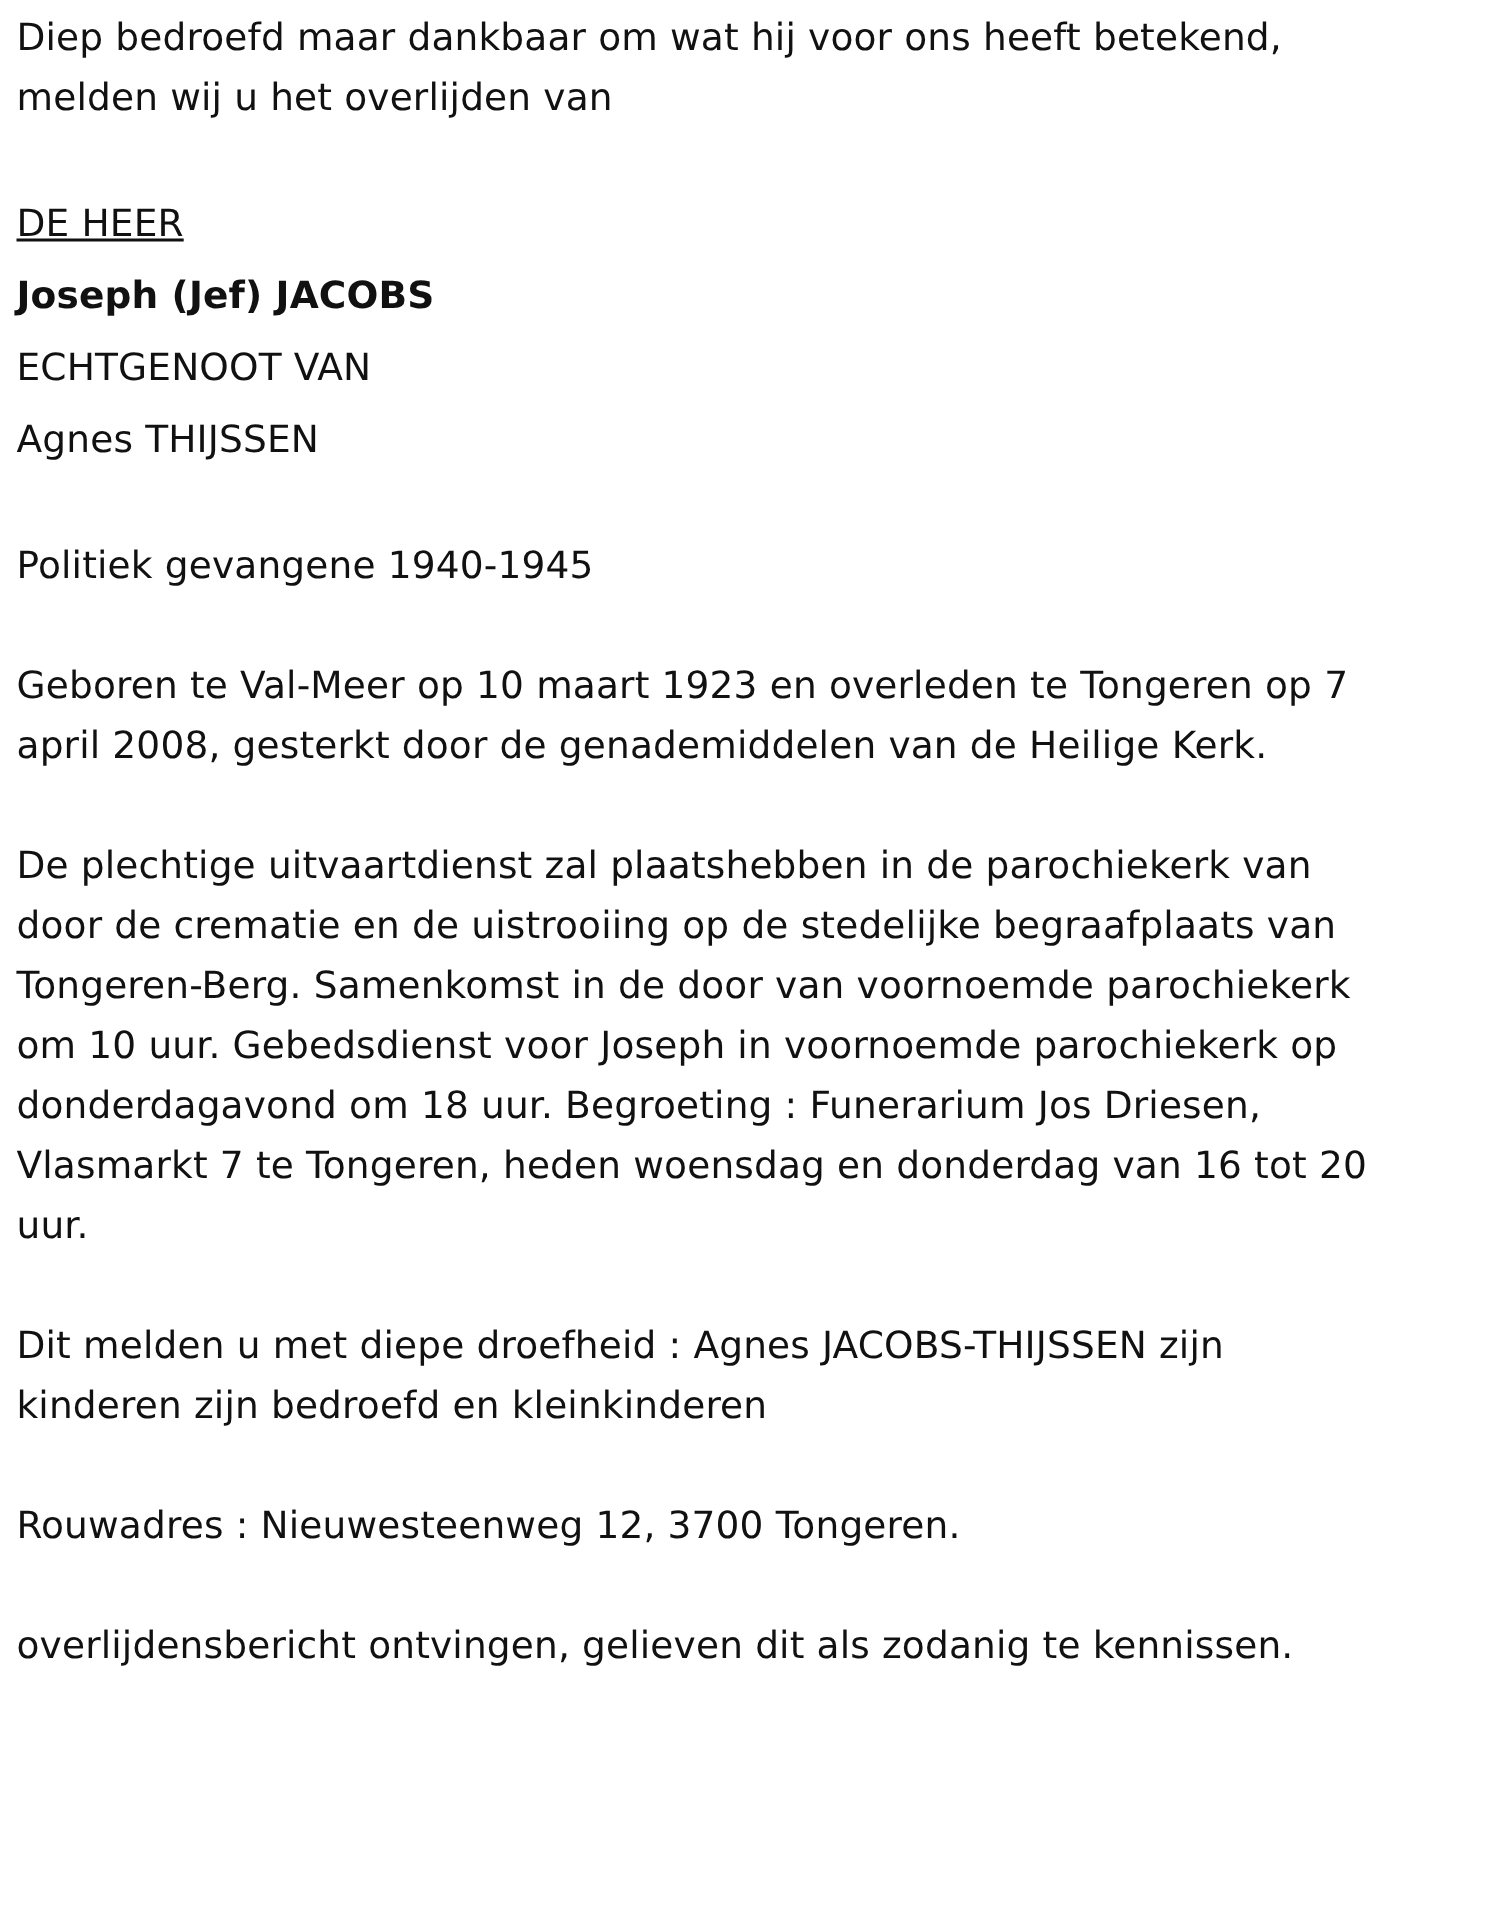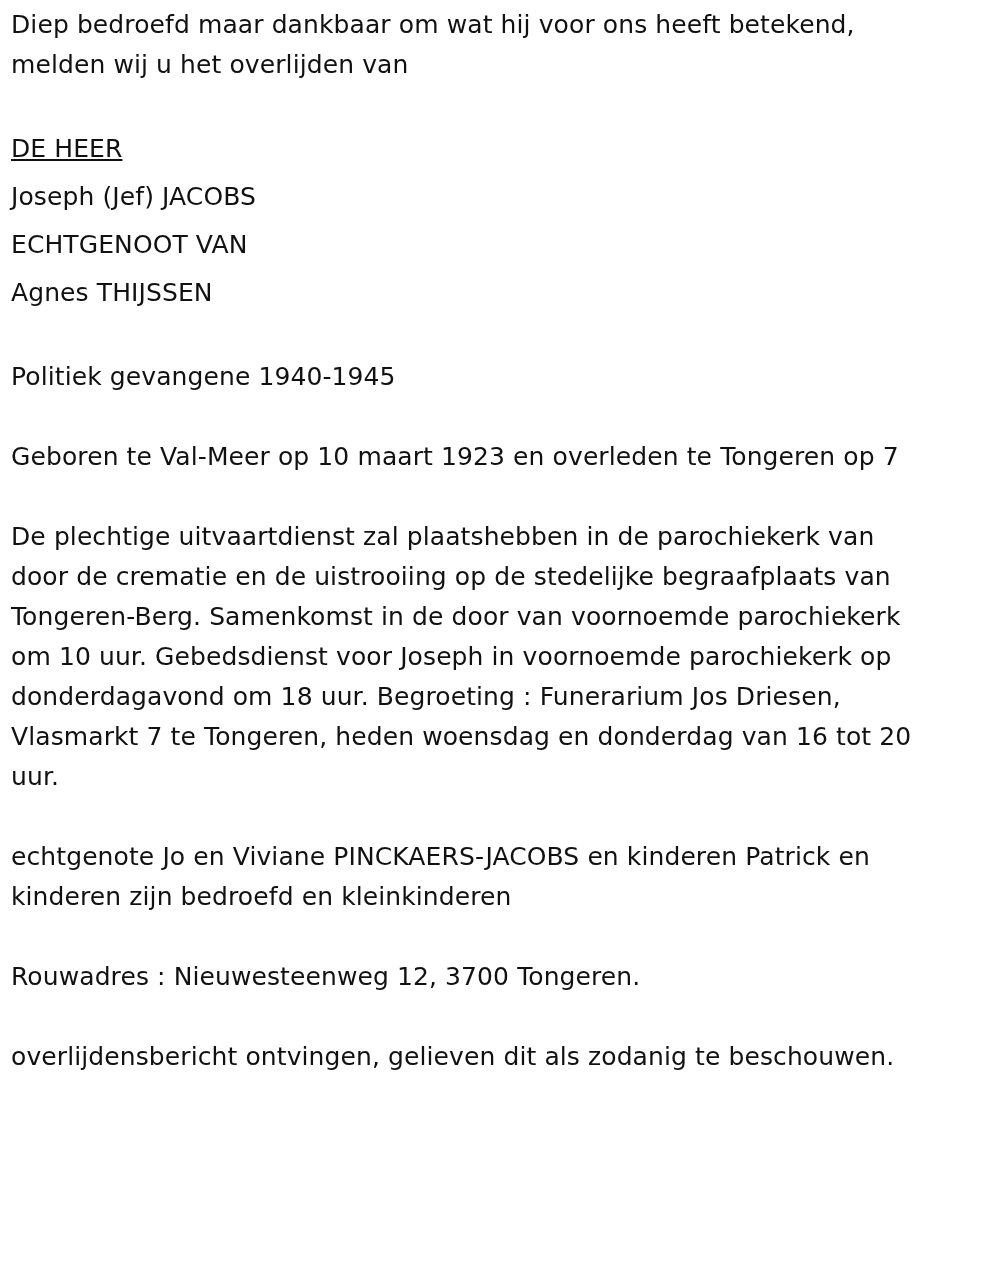--- a/index.html
+++ b/index.html
@@ -6,21 +6,21 @@
   body {
     width: 1000px; height: 1286px; overflow: hidden;
     font-family: "DejaVu Sans", sans-serif;
     color: #111111;
     font-size: 25px;
     line-height: 40px;
   }
   .doc { padding: 5px 0 0 11px; letter-spacing: 0.1px; }
   .line { display: block; white-space: nowrap; height: 40px; }
   .blank { display: block; height: 40px; }
-  .bold { font-weight: normal; }
+  .bold { font-weight: bold; }
   .name-block .line { height: 48px; line-height: 48px; }
   .heer { margin-top: 0; text-decoration: underline; }
 </style>
 </head>
 <body>
 
 <div class="doc">
 
   <div>
     <span class="line">Diep bedroefd maar dankbaar om wat hij voor ons heeft betekend,</span>
@@ -37,44 +37,45 @@
   </div>
 
   <span class="blank"></span>
 
   <span class="line">Politiek gevangene 1940-1945</span>
 
   <span class="blank"></span>
 
   <div>
     <span class="line">Geboren te Val-Meer op 10 maart 1923 en overleden te Tongeren op 7</span>
+    <span class="line">april 2008, gesterkt door de genademiddelen van de Heilige Kerk.</span>
   </div>
 
   <span class="blank"></span>
 
   <div>
     <span class="line">De plechtige uitvaartdienst zal plaatshebben in de parochiekerk van</span>
     <span class="line">door de crematie en de uistrooiing op de stedelijke begraafplaats van</span>
     <span class="line">Tongeren-Berg. Samenkomst in de door van voornoemde parochiekerk</span>
     <span class="line">om 10 uur. Gebedsdienst voor Joseph in voornoemde parochiekerk op</span>
     <span class="line">donderdagavond om 18 uur. Begroeting : Funerarium Jos Driesen,</span>
     <span class="line">Vlasmarkt 7 te Tongeren, heden woensdag en donderdag van 16 tot 20</span>
     <span class="line">uur.</span>
   </div>
 
   <span class="blank"></span>
 
   <div>
-    <span class="line">echtgenote Jo en Viviane PINCKAERS-JACOBS en kinderen Patrick en</span>
+    <span class="line">Dit melden u met diepe droefheid : Agnes JACOBS-THIJSSEN zijn</span>
     <span class="line">kinderen zijn bedroefd en kleinkinderen</span>
   </div>
 
   <span class="blank"></span>
 
   <span class="line">Rouwadres : Nieuwesteenweg 12, 3700 Tongeren.</span>
 
   <span class="blank"></span>
 
   <div>
-    <span class="line">overlijdensbericht ontvingen, gelieven dit als zodanig te beschouwen.</span>
+    <span class="line">overlijdensbericht ontvingen, gelieven dit als zodanig te kennissen.</span>
   </div>
 
 </div>
 
 </body></html>

